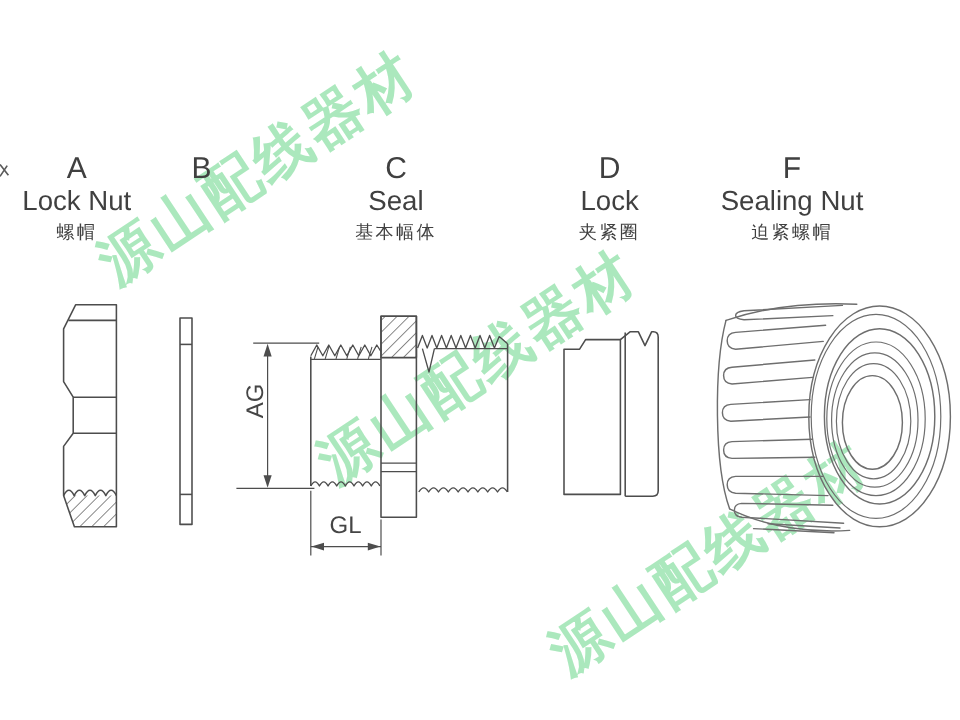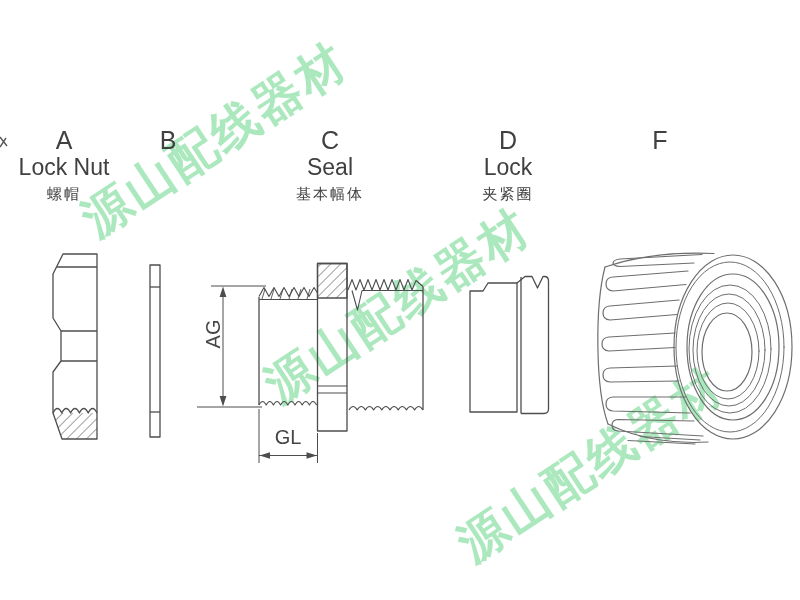--- a/index.html
+++ b/index.html
@@ -137,16 +137,18 @@
       <div class="en">Seal</div>
       <div class="zh">基本幅体</div>
     </div>
     <div class="part-label" style="left:508px;">
       <div class="letter">D</div>
       <div class="en">Lock</div>
       <div class="zh">夹紧圈</div>
     </div>
     <div class="part-label" style="left:660px;">
       <div class="letter">F</div>
+      <div class="en">Sealing Nut</div>
+      <div class="zh">迫紧螺帽</div>
     </div>
   </div>
 
 </div>
 
 </body></html>

